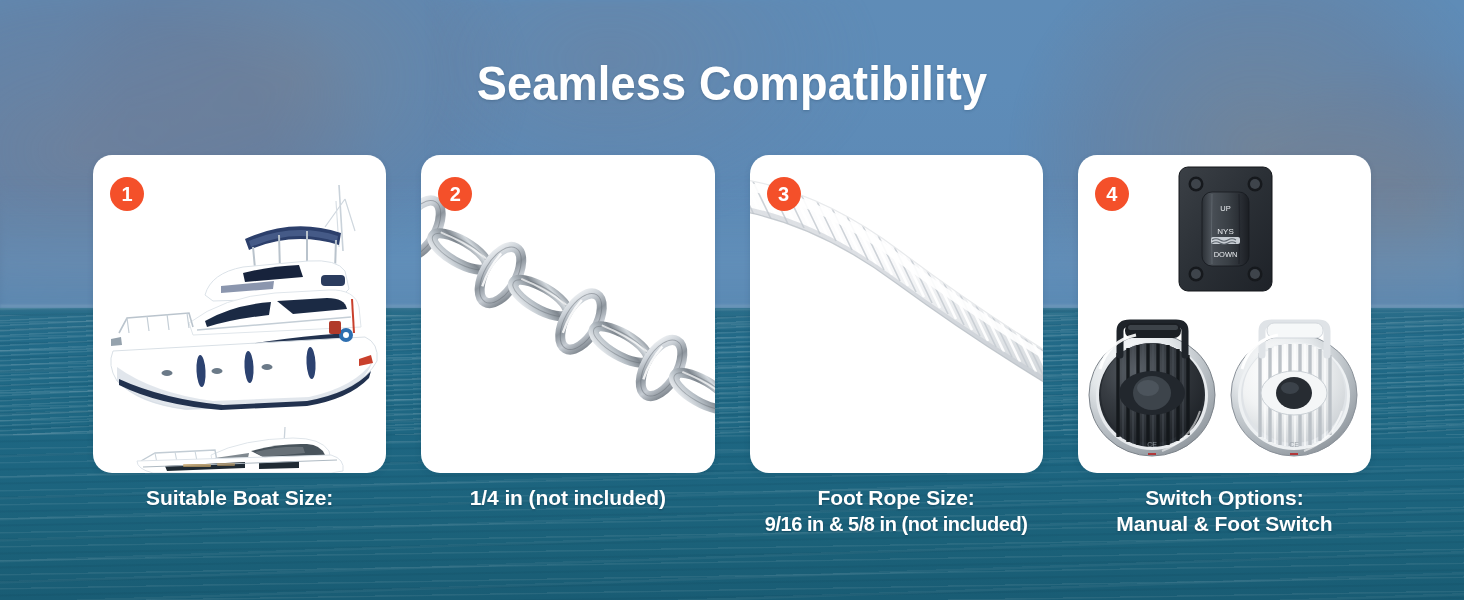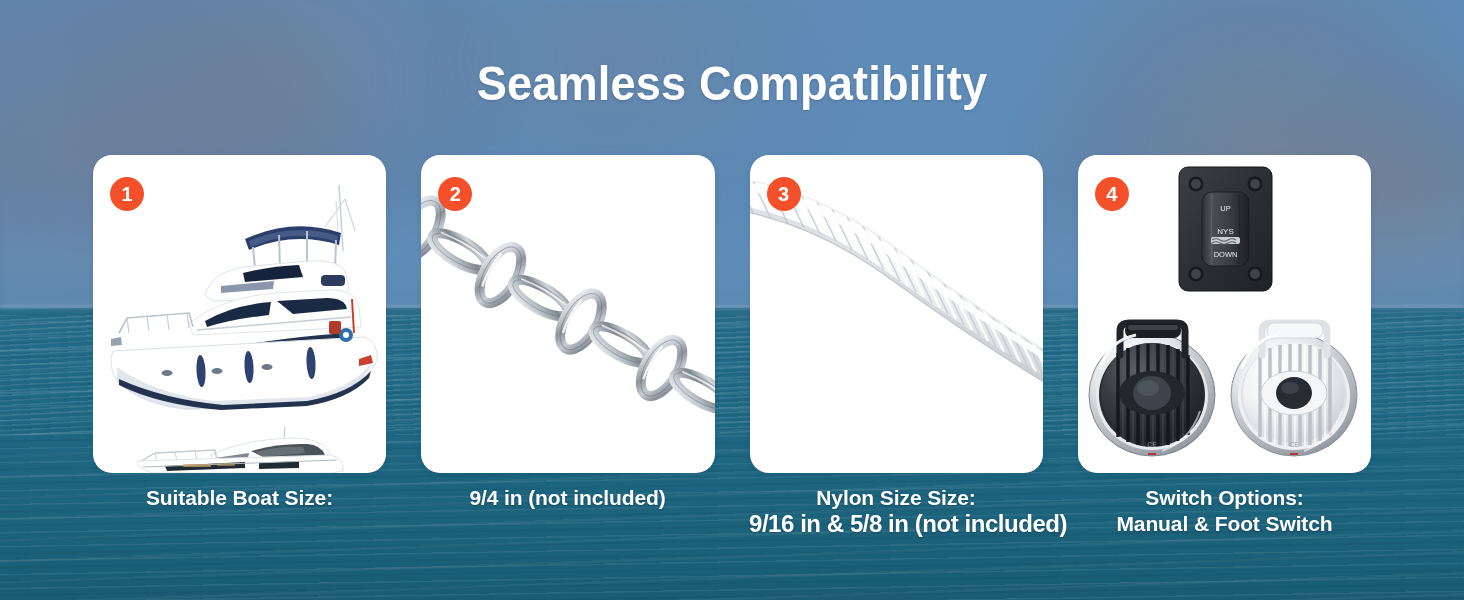--- a/index.html
+++ b/index.html
@@ -197,21 +197,21 @@
     color: #ffffff;
     font-family: "Liberation Sans", sans-serif;
     font-weight: bold;
     font-size: 21px;
     line-height: 26px;
     letter-spacing: -0.1px;
     text-shadow: 0 1px 2px rgba(10,45,65,0.45);
   }
   .caption .l1 { display: block; white-space: nowrap; }
   .caption .l2 { display: block; white-space: nowrap; }
-  .caption.wide .l2 { font-size: 24px; letter-spacing: -0.45px; }
+  .caption.wide .l2 { font-size: 20px; letter-spacing: -0.45px; }
 </style>
 </head>
 <body>
 
 <div id="scene">
 
   <div class="bg-sky"></div>
   <div class="bg-mtn-left"></div>
   <div class="bg-mtn-mid"></div>
   <div class="bg-mtn-right"></div>
@@ -607,24 +607,24 @@
         </g>
       </svg>
     </div>
   </div>
 
   <div class="captions">
     <div class="caption">
       <span class="l1">Suitable Boat Size:</span>
     </div>
     <div class="caption">
-      <span class="l2">9/4 in (not included)</span>
+      <span class="l2">1/4 in (not included)</span>
     </div>
     <div class="caption wide">
-      <span class="l1">Nylon Size Size:</span>
+      <span class="l1">Foot Rope Size:</span>
       <span class="l2">9/16 in &amp; 5/8 in (not included)</span>
     </div>
     <div class="caption">
       <span class="l1">Switch Options:</span>
       <span class="l2">Manual &amp; Foot Switch</span>
     </div>
   </div>
 
 </div>
 

